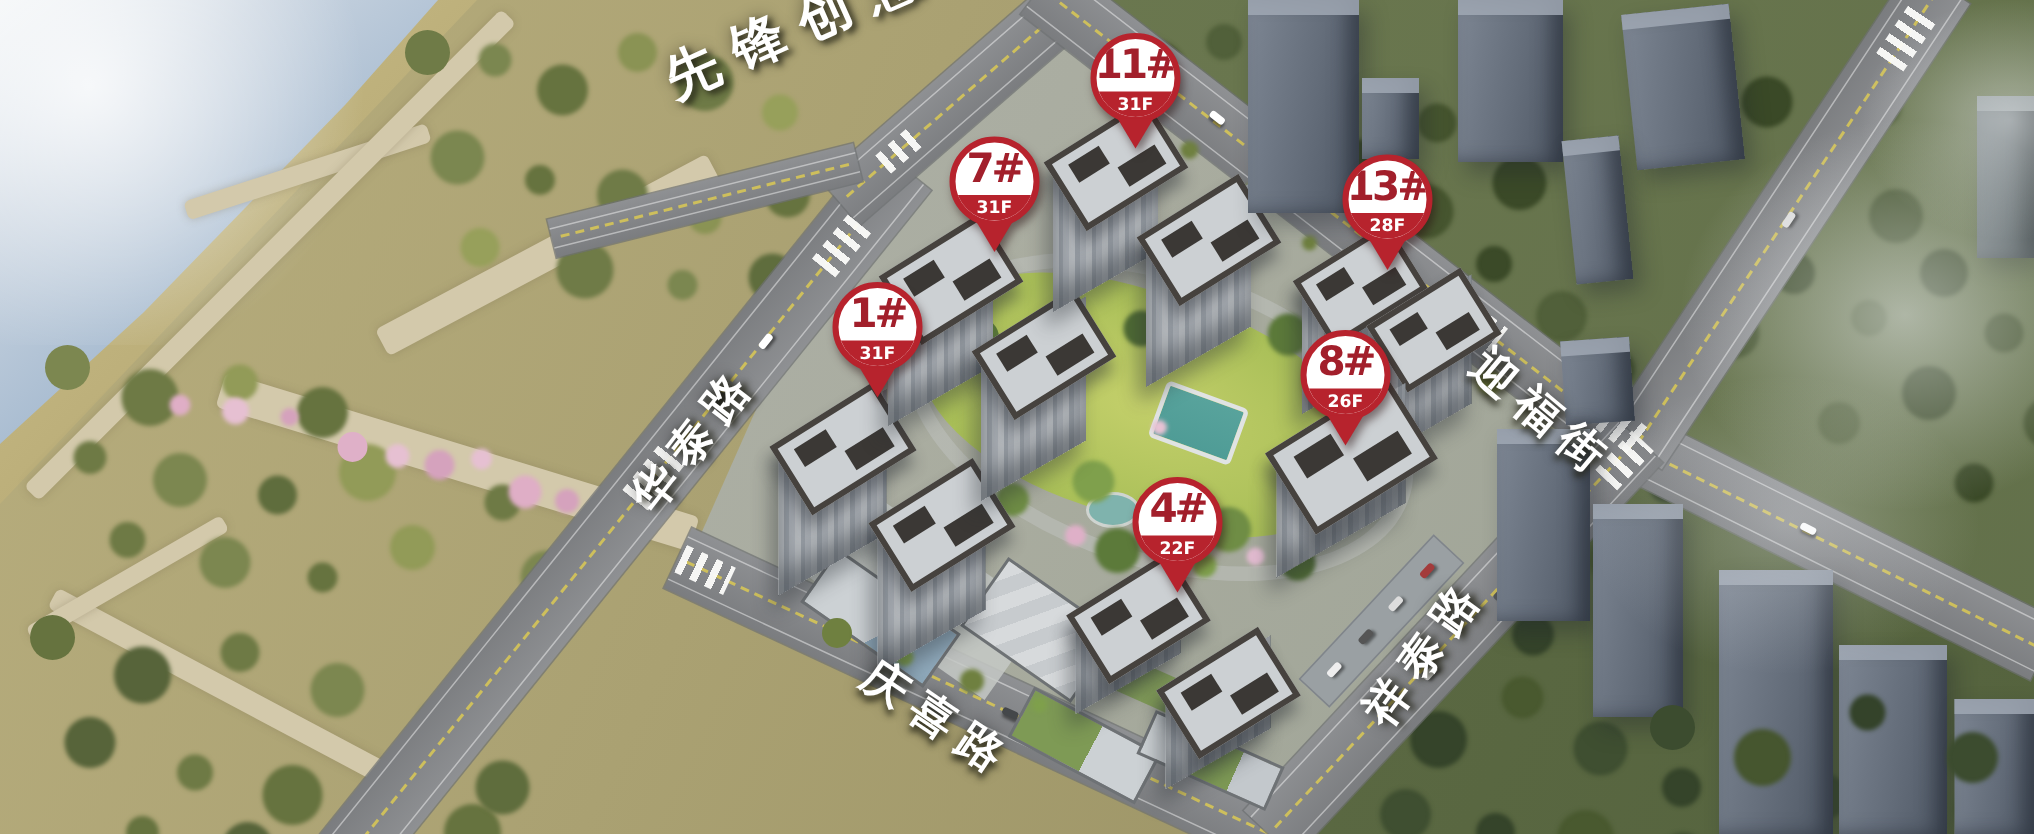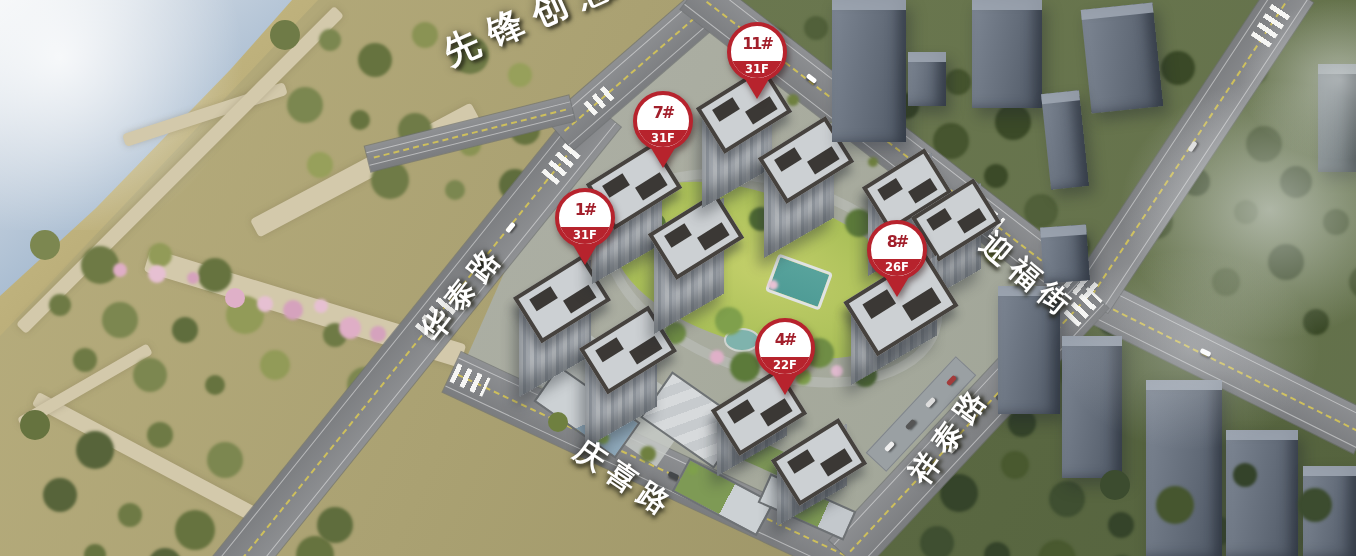--- a/index.html
+++ b/index.html
@@ -29,21 +29,21 @@
     box-shadow:inset -8px 0 12px rgba(28,33,44,.5),5px 8px 14px rgba(28,33,44,.35)}
   .ctw::before{content:"";position:absolute;left:0;top:0;right:0;height:10px;background:rgba(160,168,180,.85)}
   .strip{border:2px solid #6e7275}
   .lbl{color:var(--label-white,#fff);font-weight:bold;font-size:30px;letter-spacing:8px;
     white-space:nowrap;font-family:sans-serif;
     text-shadow:2px 3px 4px rgba(35,35,22,.9),0 0 10px rgba(0,0,0,.4)}
   .pin{width:60px;text-align:center;filter:drop-shadow(2px 4px 3px rgba(40,15,15,.5));z-index:50}
   .pin .head{width:52px;height:52px;margin:0 auto;background:#fff;border:4px solid var(--pin-red,#b7232d);
     border-radius:50%;overflow:hidden;display:flex;flex-direction:column}
   .pin .num{flex:1;display:flex;align-items:center;justify-content:center;
-    color:var(--pin-number,#a21f2b);font-weight:800;font-size:16px;letter-spacing:-2px;
+    color:var(--pin-number,#a21f2b);font-weight:800;font-size:27px;letter-spacing:-2px;
     font-family:"DejaVu Sans",sans-serif}
   .pin .flr{height:17px;background:var(--pin-red,#b7232d);color:#fff;font-size:11.5px;
     font-weight:bold;line-height:16px;font-family:"DejaVu Sans",sans-serif}
   .pin::after{content:"";display:block;width:0;margin:-3px auto 0;
     border-left:12px solid transparent;border-right:12px solid transparent;
     border-top:20px solid var(--pin-red,#b7232d)}
 </style>
 </head>
 <body>
 
@@ -176,20 +176,26 @@
       <div class="num">11#</div>
       <div class="flr">31F</div>
     </div>
   </div>
   <div class="pin" style="left:633px;top:91px">
     <div class="head">
       <div class="num">7#</div>
       <div class="flr">31F</div>
     </div>
   </div>
+  <div class="pin" style="left:895px;top:103px">
+    <div class="head">
+      <div class="num">13#</div>
+      <div class="flr">28F</div>
+    </div>
+  </div>
   <div class="pin" style="left:555px;top:188px">
     <div class="head">
       <div class="num">1#</div>
       <div class="flr">31F</div>
     </div>
   </div>
   <div class="pin" style="left:867px;top:220px">
     <div class="head">
       <div class="num">8#</div>
       <div class="flr">26F</div>

